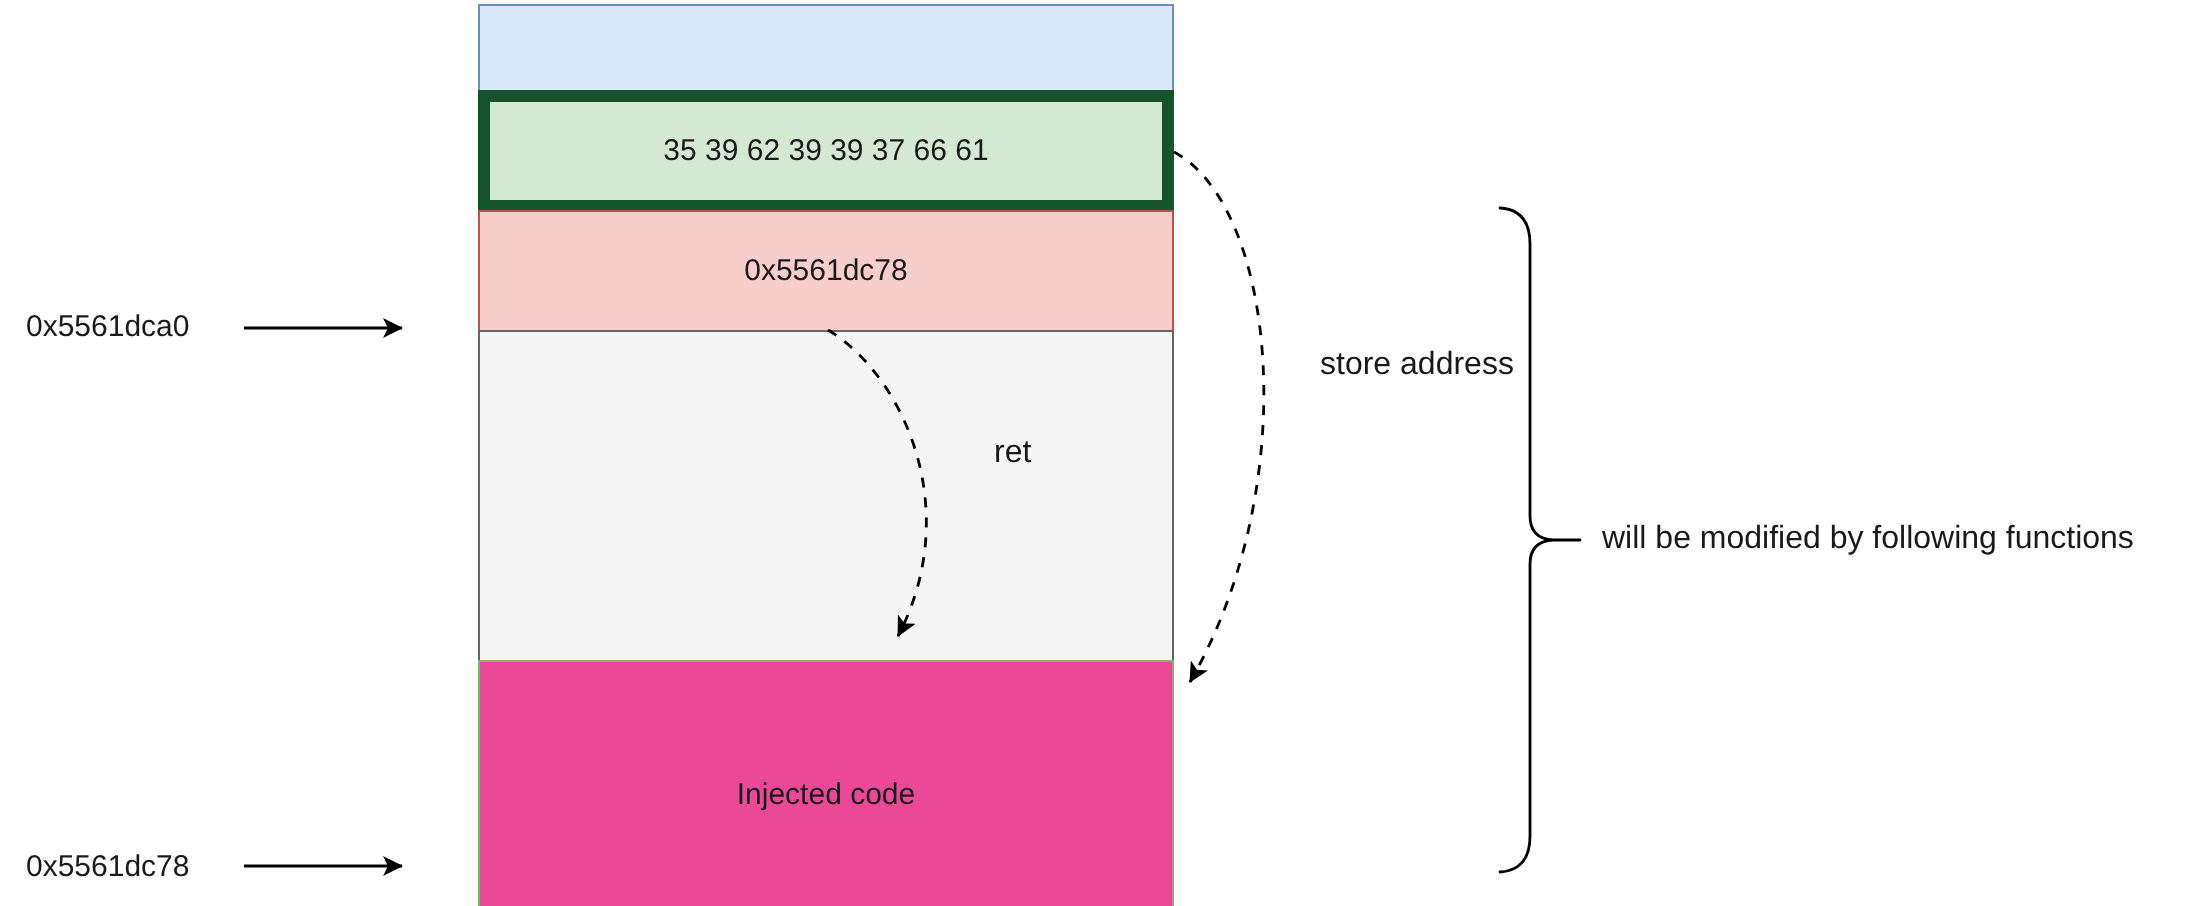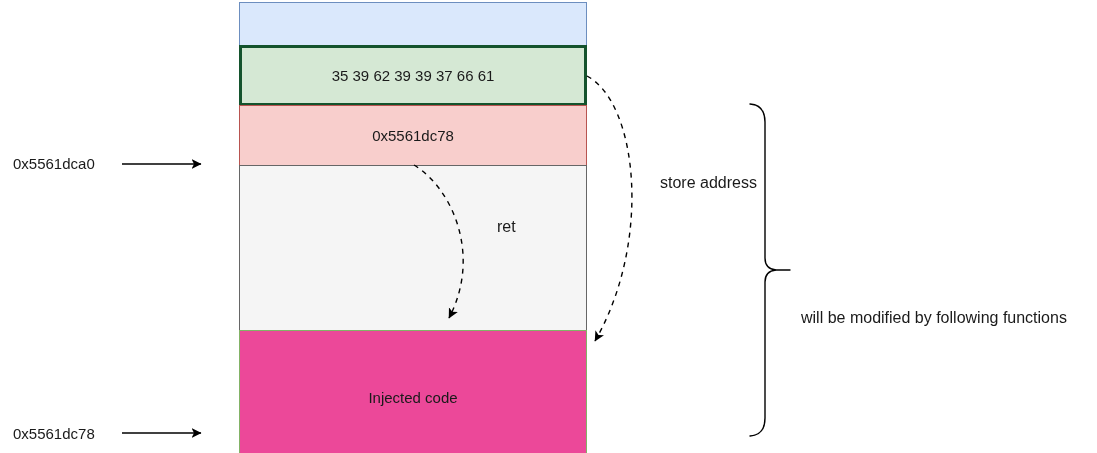--- a/index.html
+++ b/index.html
@@ -13,41 +13,41 @@
   }
   .block{
     position:absolute;
     left:239px;width:348px;
     box-sizing:border-box;
     display:flex;align-items:center;justify-content:center;
     font-size:15px;
     color:#1a1a1a;
   }
   .block-top     {top:2px;  height:44px; background:#dae8fc;border:1px solid #6c8ebf;}
-  .block-bytes   {top:45px; height:61px; background:#d5e8d4;border:3px solid #14532d;}
+  .block-bytes   {top:45px; height:61px; background:#d5e8d4;border:6px solid #14532d;}
   .block-retaddr {top:105px;height:61px; background:#f8cecc;border:1px solid #b85450;}
   .block-gap     {top:165px;height:166px;background:#f5f5f5;border:1px solid #666666;}
   .block-injected{top:330px;height:134px;background:#ec4899;border:1px solid #82b366;}
   .side-label{
     position:absolute;
     font-size:15px;
     white-space:nowrap;
     color:#1a1a1a;
   }
   .addr-top{left:13px;top:155px;}
   .addr-bottom{left:13px;top:425px;}
   .note{
     position:absolute;
     font-size:16px;
     white-space:nowrap;
     color:#1a1a1a;
   }
   .note-ret{left:497px;top:218px;text-align:center;}
   .note-store{left:660px;top:174px;}
-  .note-brace{left:801px;top:261px;margin-top:48px;}
+  .note-brace{left:801px;top:261px;}
   #overlay{
     position:absolute;left:0;top:0;width:1097px;height:453px;
     pointer-events:none;
   }
 </style>
 </head>
 <body>
 
 <div id="canvas">
 

